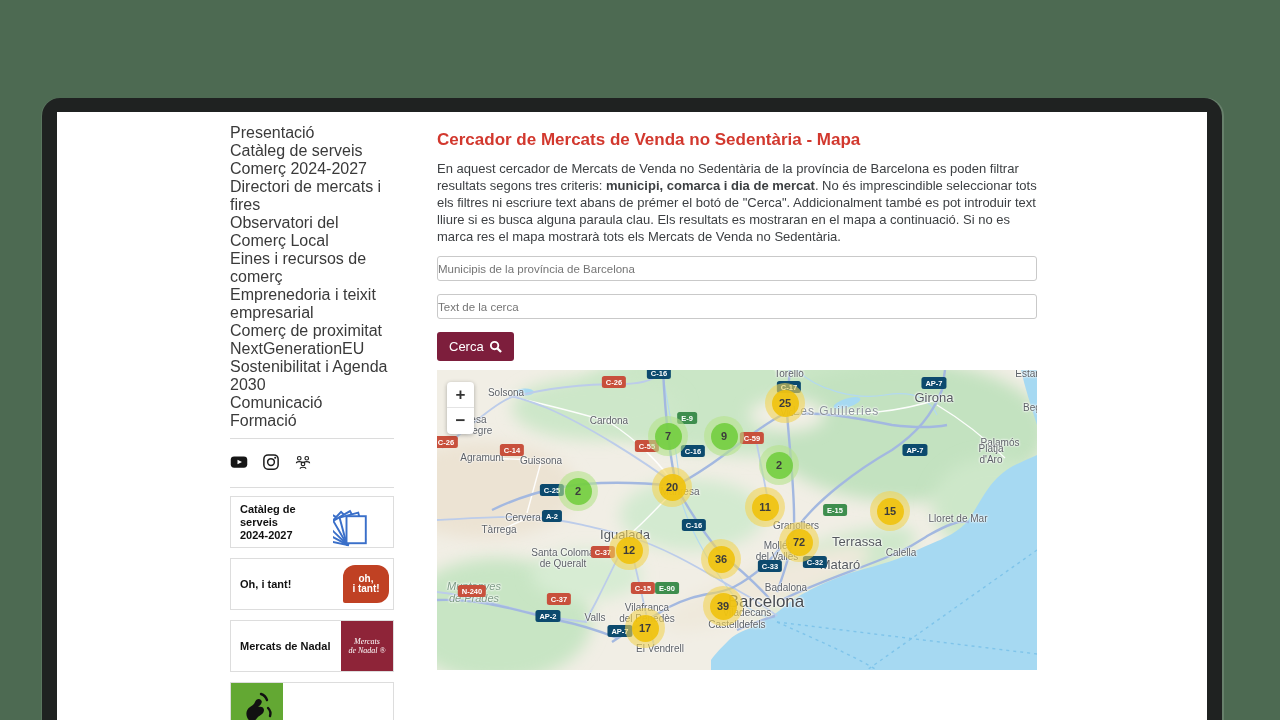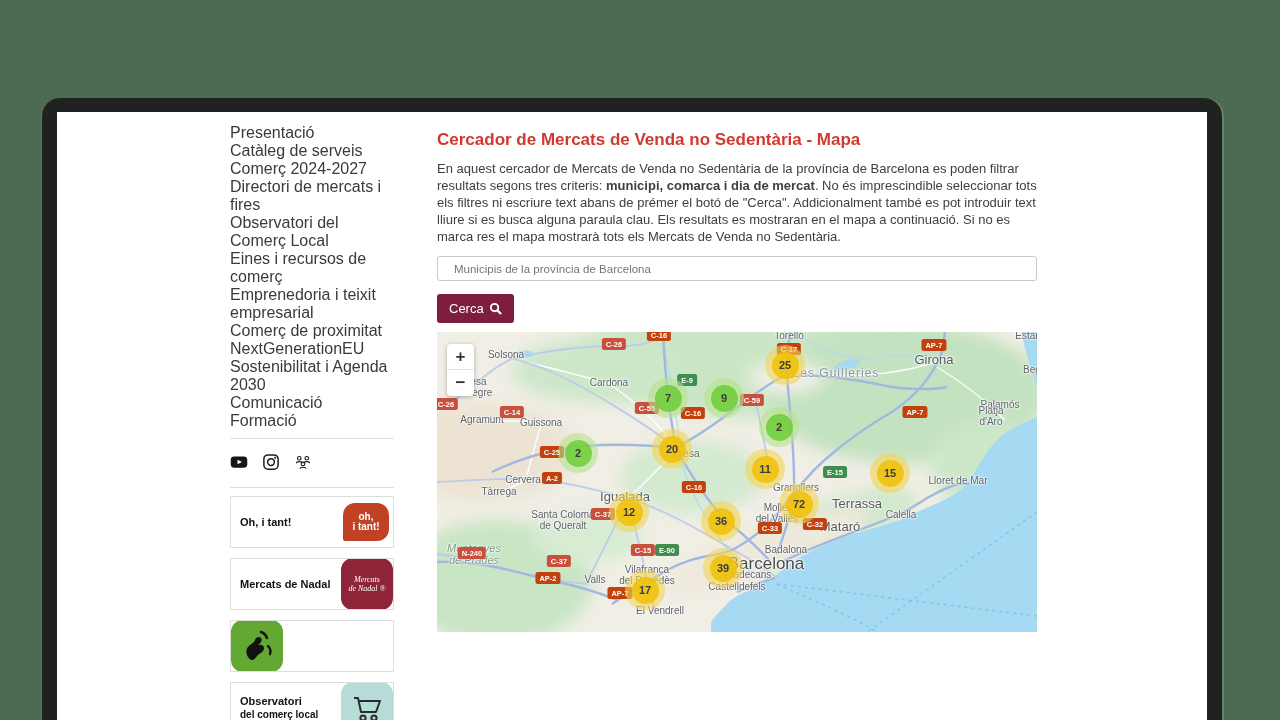--- a/index.html
+++ b/index.html
@@ -17,35 +17,35 @@
   .nav { list-style:none; }
   .nav li { font-size:16px; line-height:18px; color:#3a3a3a; cursor:pointer; }
   .divider { border-top:1px solid #dcdcdc; margin:8px 0; }
   .social { display:flex; gap:14px; align-items:center; padding:6px 0 8px 0; }
   .social svg { width:18px; height:18px; display:block; cursor:pointer; }
 
   .card { border:1px solid #ddd; background:#fff; height:52px; margin-bottom:10px;
           display:flex; align-items:center; justify-content:space-between; overflow:hidden; cursor:pointer; }
   .card .txt { padding-left:9px; font-weight:bold; color:#111; font-size:11px; line-height:13px; }
   .card .txt .sub { font-size:8px; font-weight:bold; color:#222; }
-  .logo-box { width:52px; height:52px; flex:0 0 52px; display:flex; align-items:center; justify-content:center;border-radius:12px; }
+  .logo-box { width:52px; height:52px; flex:0 0 52px; display:flex; align-items:center; justify-content:center; }
   .nadal-box { background:#8e2438; color:#fff; font-family:"Liberation Serif", serif;
                font-size:8px; line-height:9px; text-align:center; font-style:italic; }
   .sost-box  { background:#63a833; }
   .obs-box   { background:#b5dcd6; }
   .bubble { background:#c04123; color:#fff; border-radius:12px 12px 12px 2px;
             width:46px; height:38px; margin-right:4px; display:flex; flex-direction:column;
             align-items:center; justify-content:center; font-weight:bold; font-size:10px; line-height:10px; }
 
   
   .main { position:absolute; left:380px; top:10px; width:600px; }
   h1.page-title { font-size:17px; color:#d2382e; margin:8px 0 10px 0; }
   p.intro { font-size:13px; line-height:17px; color:#3d4043; margin-bottom:11px; }
   .field { width:600px; height:25px; border:1px solid #c9c9c9; border-radius:3px;
-           font-size:11.5px; color:#444; padding:0 16px; margin-bottom:13px; display:block;
+           font-size:11.5px; color:#444; padding:0 0; margin-bottom:13px; display:block;
            font-family:"Liberation Sans", sans-serif; }
   .field::placeholder { color:#757575; opacity:1; }
   .search-btn { margin-top:0; background:#7d1e3c; color:#fff; border:none; border-radius:3px;
                 font-size:13px; padding:7px 12px; display:inline-flex; align-items:center; gap:5px;
                 cursor:pointer; font-family:"Liberation Sans", sans-serif; }
 
   
   .map { position:relative; width:600px; height:300px; margin-top:9px; overflow:hidden;
          background:#f1eee5; cursor:grab; }
   .map svg.base { position:absolute; left:0; top:0; }
@@ -53,21 +53,21 @@
   .map-label { position:absolute; transform:translate(-50%,-50%); white-space:pre-line; text-align:center;
                font-size:10px; color:#5d6167; text-shadow:0 0 2px #fff,0 0 2px #fff,0 0 3px #fff; z-index:3; pointer-events:none; }
   .map-label.city    { font-size:13px; color:#54585e; }
   .map-label.bigcity { font-size:17px; color:#474b50; }
   .map-label.area    { font-size:12px; color:#8a9199; letter-spacing:1px; }
   .map-label.nature  { font-size:11px; color:#7d9b85; font-style:italic; }
 
   .badge { position:absolute; transform:translate(-50%,-50%); z-index:4;
            font-size:7.5px; font-weight:bold; color:#fff; padding:1.5px 4px; border-radius:2.5px;
            line-height:9px; pointer-events:none; }
-  .badge.blue  { background:#c2410c; }
+  .badge.blue  { background:#0c4a6e; }
   .badge.red   { background:#c8503c; }
   .badge.green { background:#3e8e4e; }
 
   .cluster { position:absolute; transform:translate(-50%,-50%); z-index:5;
              width:40px; height:40px; border-radius:50%;
              display:flex; align-items:center; justify-content:center; cursor:pointer; }
   .cluster .inner { width:27px; height:27px; border-radius:50%; display:flex; align-items:center;
                     justify-content:center; font-size:11px; font-weight:bold; color:#3c3c3c;text-align:center; }
   .cluster.g { background:rgba(181,226,140,.6); }
   .cluster.g .inner { background:rgba(110,204,57,.85); }
@@ -117,20 +117,36 @@
           <circle cx="7" cy="7" r="2.4"></circle>
             <path d="M3.2,13.5 C3.2,10.8 10.8,10.8 10.8,13.5"></path>
           <circle cx="17" cy="7" r="2.4"></circle>
             <path d="M13.2,13.5 C13.2,10.8 20.8,10.8 20.8,13.5"></path>
           <circle cx="12" cy="14.5" r="2.4"></circle>
             <path d="M8.2,21 C8.2,18.3 15.8,18.3 15.8,21"></path>
         </svg>
       </div>
       <div class="divider"></div>
 
+      <div class="card">
+        <div class="txt">
+          <div>Catàleg de serveis</div>
+          <div>2024-2027</div>
+        </div>
+        <svg width="62" height="52" viewBox="0 0 62 52">
+          <g fill="#fff" stroke="#3a6fc9" stroke-width="2">
+            <rect x="14" y="20" width="20" height="28" transform="rotate(-78 16 48)"></rect>
+            <rect x="14" y="20" width="20" height="28" transform="rotate(-62 16 48)"></rect>
+            <rect x="14" y="20" width="20" height="28" transform="rotate(-46 16 48)"></rect>
+            <rect x="14" y="20" width="20" height="28" transform="rotate(-30 16 48)"></rect>
+            <rect x="14" y="20" width="20" height="28" transform="rotate(-15 16 48)"></rect>
+            <rect x="14" y="20" width="20" height="28" transform="rotate(0 16 48)"></rect>
+          </g>
+        </svg>
+      </div>
 
       <div class="card">
         <div class="txt">
           <div>Oh, i tant!</div>
         </div>
         <div class="bubble">
           <span>oh,</span>
           <span>i tant!</span>
         </div>
       </div>
@@ -166,20 +182,21 @@
           </svg>
         </div>
       </div>
     </div>
 
     <div class="main">
       <h1 class="page-title">Cercador de Mercats de Venda no Sedentària - Mapa</h1>
       <p class="intro"><span>En aquest cercador de Mercats de Venda no Sedentària de la província de Barcelona es poden filtrar resultats segons tres criteris: </span><strong>municipi, comarca i dia de mercat</strong><span>. No és imprescindible seleccionar tots els filtres ni escriure text abans de prémer el botó de "Cerca". Addicionalment també es pot introduir text lliure si es busca alguna paraula clau.  Els resultats es mostraran en el mapa a continuació. Si no es marca res el mapa mostrarà tots els Mercats de Venda no Sedentària.</span></p>
 
       <input class="field" type="text" placeholder="Municipis de la província de Barcelona" style="">
+      <input class="field" type="text" placeholder="Text de la cerca" style="">
 
       <button class="search-btn">
         <span>Cerca</span>
         <svg width="13" height="13" viewBox="0 0 14 14">
           <circle cx="6" cy="6" r="4" fill="none" stroke="#fff" stroke-width="2"></circle>
           <line x1="9" y1="9" x2="13" y2="13" stroke="#fff" stroke-width="2.4"></line>
         </svg>
       </button>
 
       

